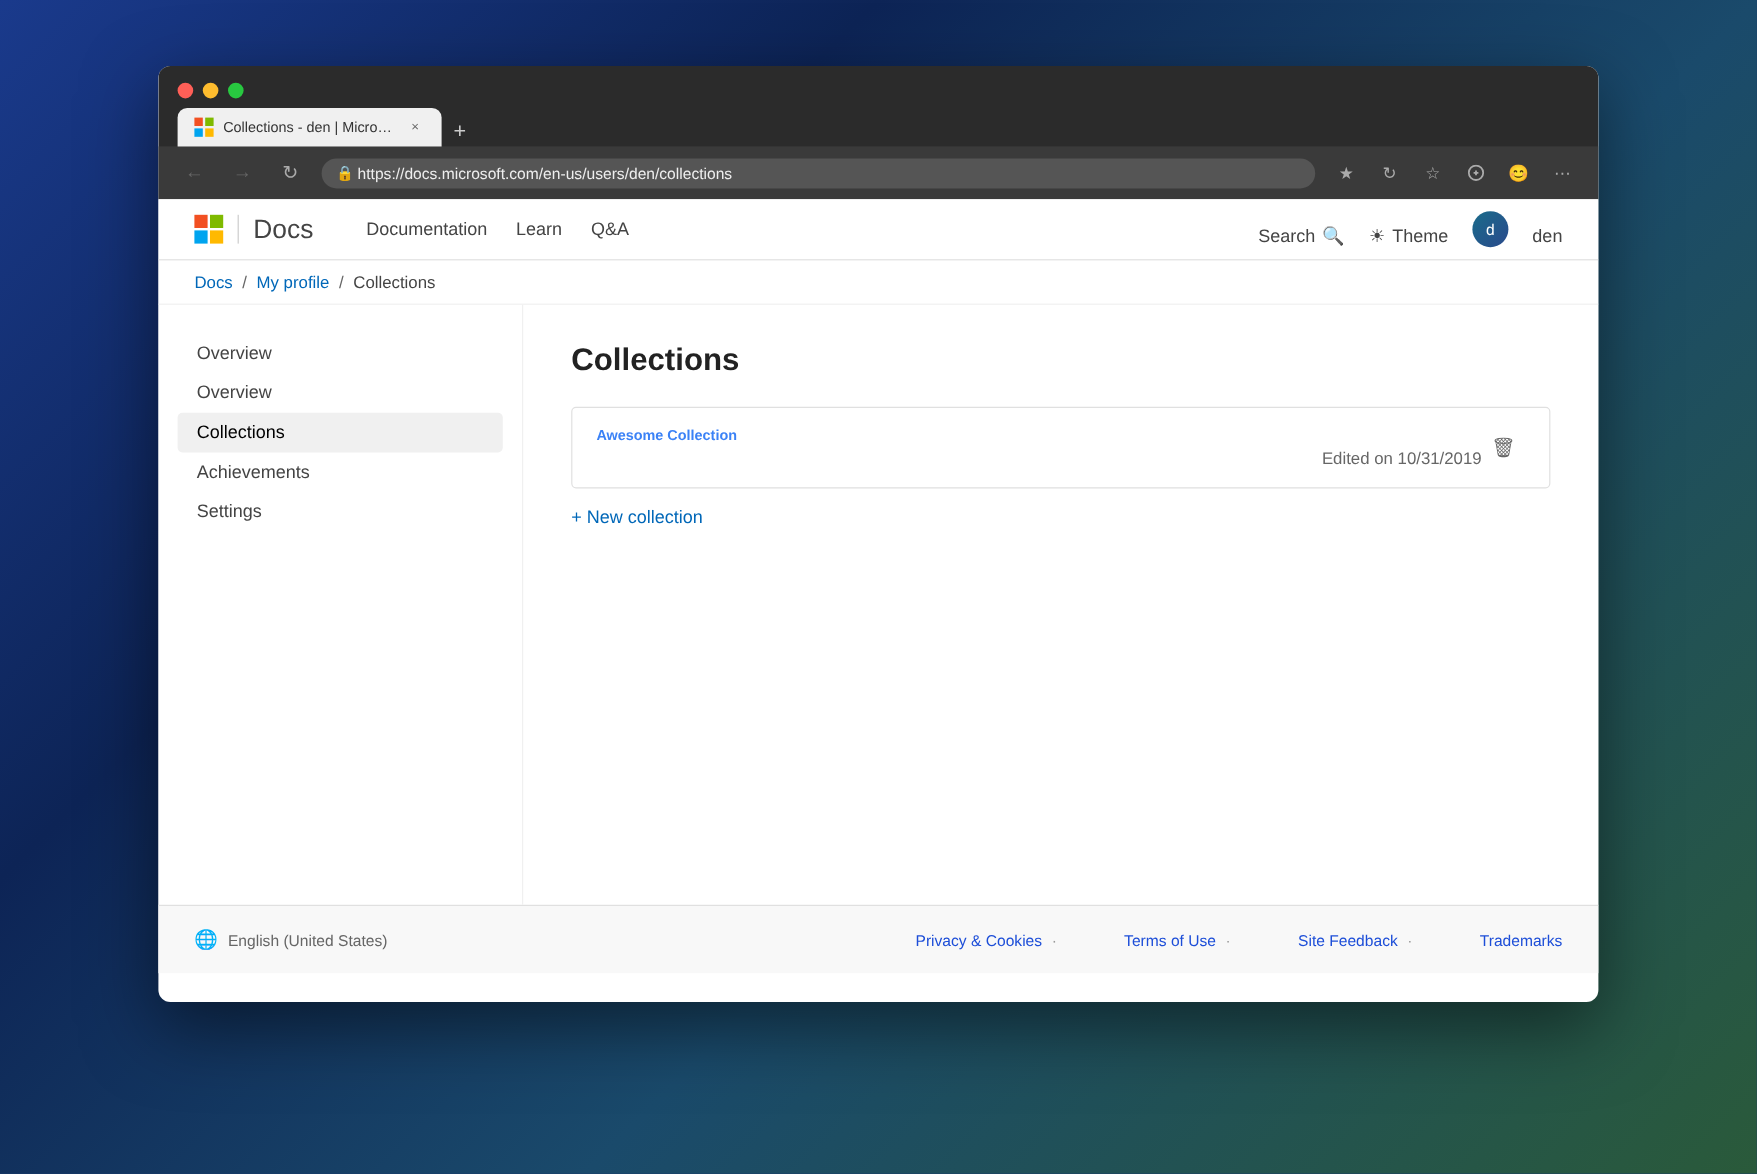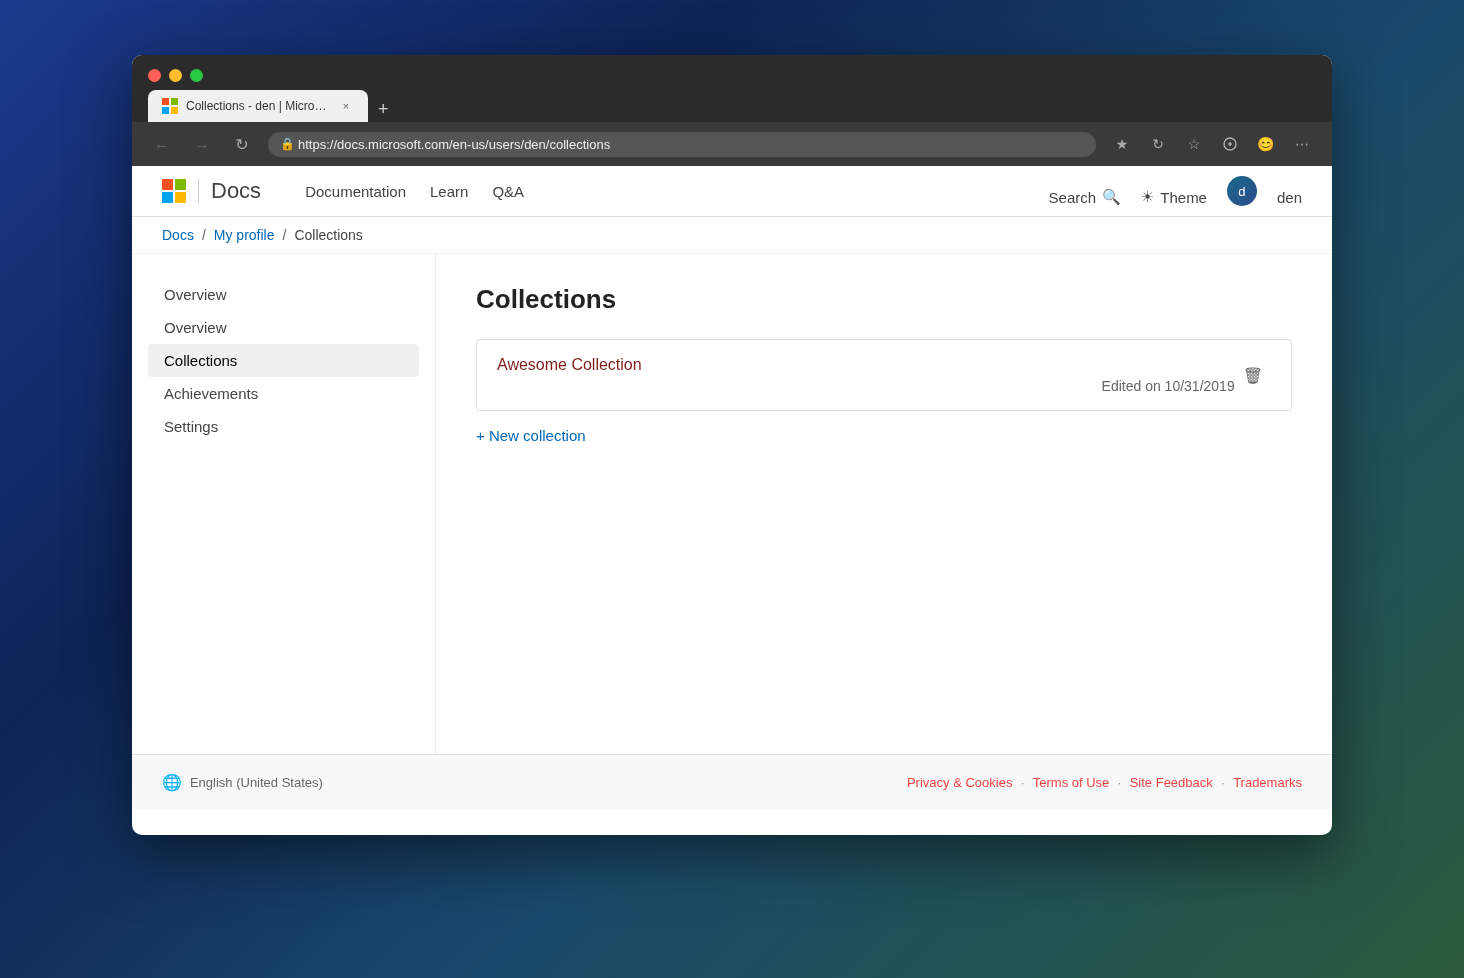--- a/index.html
+++ b/index.html
@@ -199,21 +199,21 @@
     
     .collection-card {
       border: 1px solid #e0e0e0; border-radius: 4px;
       padding: 16px 20px;
       margin-bottom: 16px;
       display: flex; align-items: center; justify-content: space-between;
       background: #fff;
     }
 
     .collection-info { flex: 1; }
-    .collection-name { font-size: 16px; color: #7f1d1d; font-weight: 400; cursor: pointer; }
+    .collection-name { font-size: 12px; color: #3b82f6; font-weight: 700; cursor: pointer; }
     .collection-date { font-size: 14px; color: #666; margin-top: 4px; text-align: right; }
 
     .delete-btn {
       background: none; border: none; cursor: pointer;
       color: #666; font-size: 16px; padding: 4px 8px;
     }
 
     
     .new-collection-btn {
       display: flex; align-items: center; gap: 8px;
@@ -227,21 +227,21 @@
       background: #f8f8f8; border-top: 1px solid #e0e0e0;
       padding: 18px 30px;
       display: flex; align-items: center; justify-content: space-between;
       font-size: 13px; color: #666;
     }
 
     .footer-locale { display: flex; align-items: center; gap: 8px; }
     .globe-icon { font-size: 16px; }
 
     .footer-links { display: flex; gap: 4px; align-items: center; }
-    .footer-link { color: #ef4444; text-decoration: none; cursor: pointer; }
+    .footer-link { color: #1d4ed8; text-decoration: none; cursor: pointer; margin-left: 48px; }
     .footer-sep { color: #999; margin: 0 4px; }
   </style>
 </head>
 <body>
 
 <div class="desktop-bg"></div>
 
 <div class="browser-window">
 
   <div class="browser-chrome">

